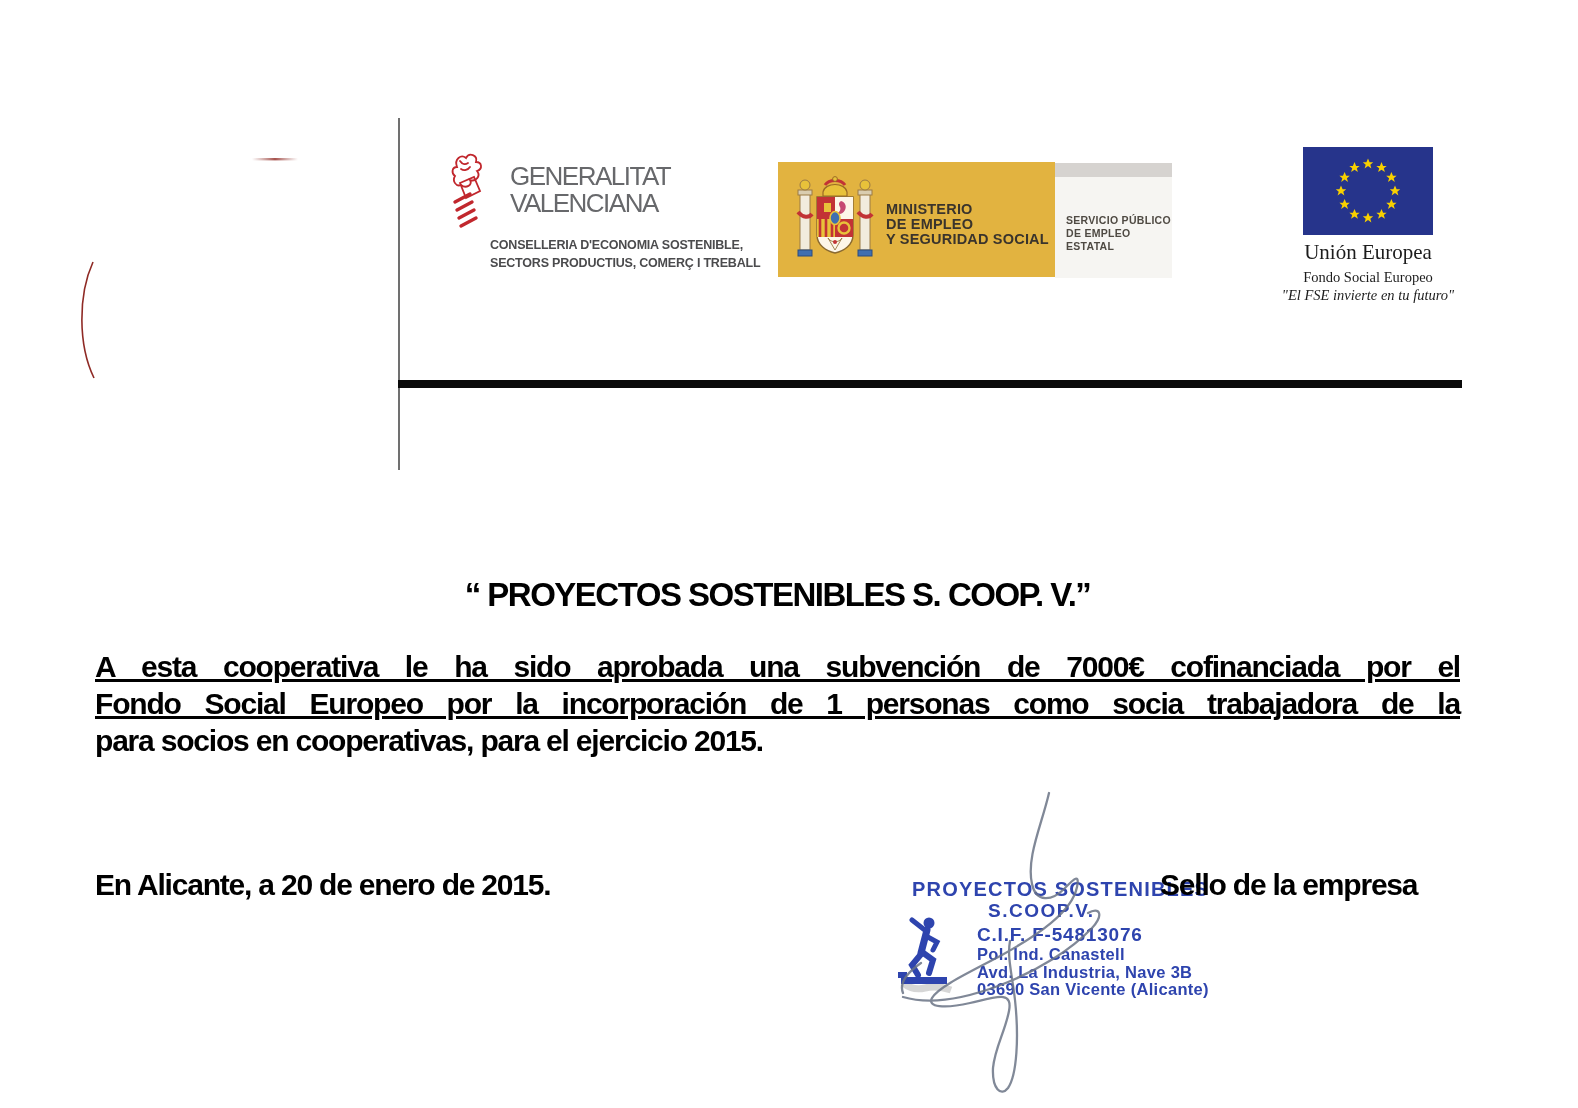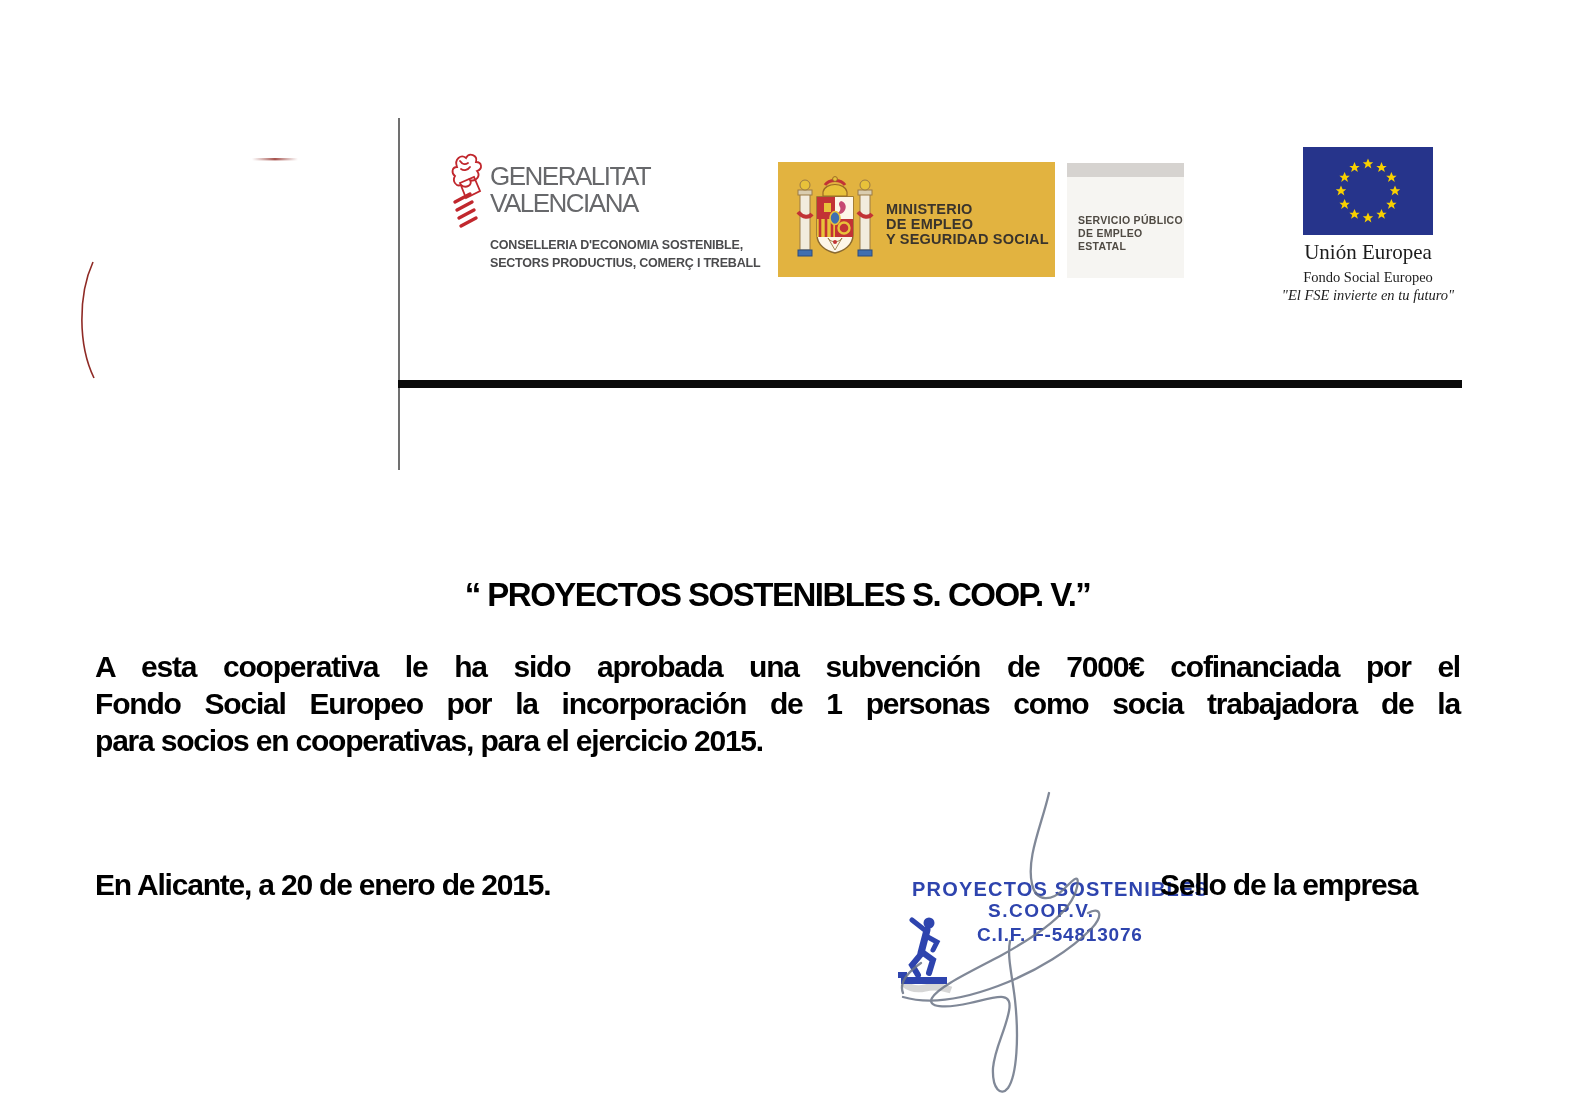--- a/index.html
+++ b/index.html
@@ -6,33 +6,33 @@
   html,body { background:#ffffff; }
   body { font-family:"Liberation Sans", sans-serif; }
   .page {
     position:relative; width:1578px; height:1108px;
     background:#ffffff; overflow:hidden;
   }
   .abs { position:absolute; }
 
   
   .gv-word {
-    left:490px; top:163px; color:#67686b;
+    left:510px; top:163px; color:#67686b;
     font-size:26px; font-weight:400; line-height:27px; letter-spacing:-1.5px;
   }
   .gv-dept {
     left:490px; top:237px; color:#4b4b4d;
     font-size:12.5px; font-weight:700; line-height:17.5px; letter-spacing:-0.2px;
   }
   .min-box { left:778px; top:162px; width:277px; height:115px; background:#e2b340; }
   .min-text {
     left:886px; top:202px; color:#3a342c;
     font-size:14.5px; font-weight:600; line-height:15px; letter-spacing:0.2px;
   }
-  .sepe-box { left:1055px; top:163px; width:117px; height:115px; background:#f6f5f2;margin-left:12px; }
+  .sepe-box { left:1055px; top:163px; width:117px; height:115px; background:#f6f5f2; }
   .sepe-strip { left:0; top:0; width:117px; height:14px; background:#d6d3d0; }
   .sepe-text {
     left:11px; top:51px; color:#4f4a43;
     font-size:10.5px; font-weight:700; line-height:13px; letter-spacing:0.3px;
   }
   .eu-block { left:1280px; top:140px; width:176px; height:160px; text-align:center;font-family:Liberation Serif, serif; }
   .eu-flag { display:block; margin:7px auto 0 auto; }
   .eu-name { margin-top:5px; font-size:21px; font-weight:400; color:#1c1c1c; }
   .eu-fund { margin-top:4px; font-size:14.5px; color:#1c1c1c; }
   .eu-slogan { margin-top:1px; font-size:14.5px; font-style:italic; color:#1c1c1c; }
@@ -44,21 +44,21 @@
   
   .doc-title {
     left:95px; top:576px; width:1365px; text-align:center;
     font-size:33px; font-weight:700; letter-spacing:-1.5px; color:#000;
   }
   .doc-body {
     left:95px; top:648px; width:1365px;
     font-size:30px; font-weight:700; letter-spacing:-1.2px;
     line-height:37px; color:#000;
   }
-  .doc-body .just { text-align:justify; text-align-last:justify; }
+  .doc-body .just { text-align:justify; text-align-last:justify;text-decoration:underline; }
   .doc-date {
     left:95px; top:830px;
     font-size:30px; font-weight:700; letter-spacing:-1.2px; color:#000;margin-top:38px;
   }
   .seal-caption {
     left:1160px; top:868px; z-index:6;
     font-size:30px; font-weight:700; letter-spacing:-1.2px; color:#000000;
   }
 
   
@@ -196,20 +196,25 @@
     <div>para socios en cooperativas, para el ejercicio 2015.</div>
   </div>
 
   <div class="abs doc-date">En Alicante, a 20 de enero de 2015.</div>
 
   <div class="abs seal-caption">Sello de la empresa</div>
 
   <div class="abs stamp stamp-line1">PROYECTOS SOSTENIBLES</div>
   <div class="abs stamp stamp-line2">S.COOP.V.</div>
   <div class="abs stamp stamp-cif">C.I.F. F-54813076</div>
+  <div class="abs stamp stamp-addr">
+    <div>Pol. Ind. Canastell</div>
+    <div>Avd. La Industria, Nave 3B</div>
+    <div>03690 San Vicente (Alicante)</div>
+  </div>
 
   <svg class="abs stamp" style="left:898px; top:915px;" width="54" height="80" viewBox="0 0 54 80">
     <g fill="none" stroke="#2e44ae" stroke-linecap="round">
       <circle cx="31" cy="8" r="5.5" fill="#2e44ae" stroke="none"></circle>
       <path d="M28,16 L14,5" stroke-width="5"></path>
       <path d="M29,15 L23,38" stroke-width="7"></path>
       <path d="M28,21 L39,27 L35,35" stroke-width="5"></path>
       <path d="M24,37 L35,45 L31,58" stroke-width="6"></path>
       <path d="M24,38 L14,50 L20,60" stroke-width="6"></path>
     </g>

